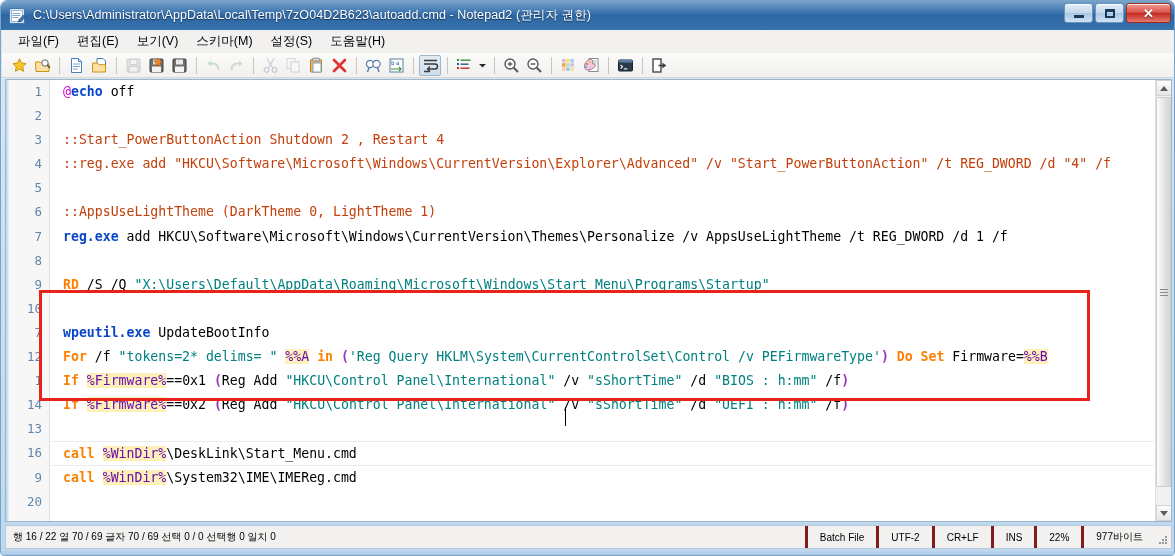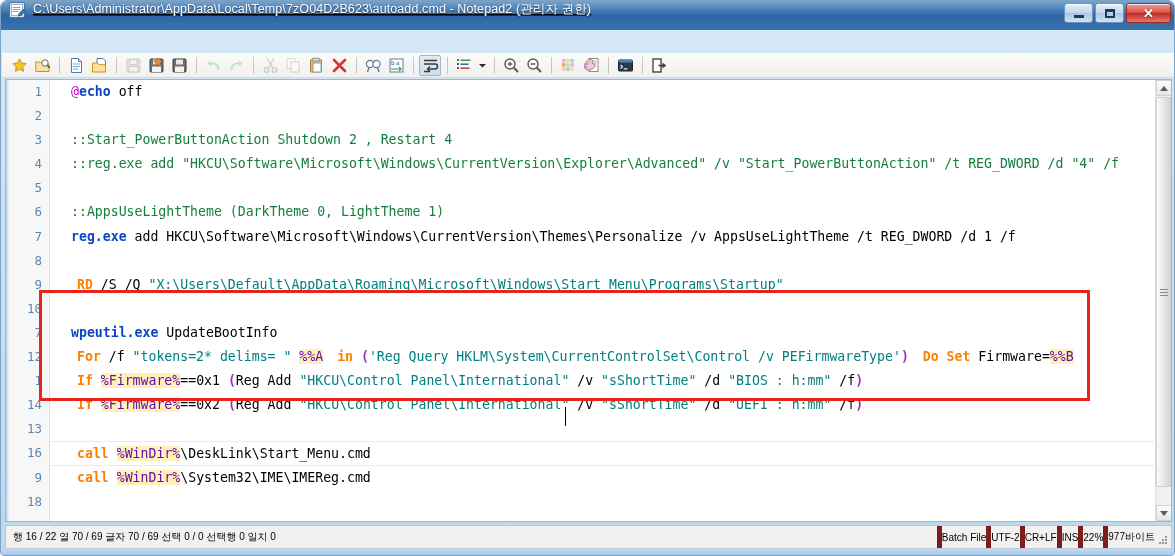--- a/index.html
+++ b/index.html
@@ -19,21 +19,21 @@
     border: 1px solid #7ba3c6;
     border-radius: 7px 7px 4px 4px;
     overflow: hidden;
   }
 
   
   #titlebar {
     position: absolute; left:0; top:0; width:1175px; height:29px;
     background: linear-gradient(180deg,#3e7ab5 0%, #2f6aa8 46%, #2d66a3 50%, #3773ad 100%);
     border-radius: 6px 6px 0 0;
-    display:flex; align-items:flex-start;text-decoration:underline;
+    display:flex; align-items:center;
   }
   #titlebar::after{
     content:""; position:absolute; left:0; right:0; top:0; height:14px;
     background: linear-gradient(180deg,rgba(255,255,255,.30),rgba(255,255,255,0));
     pointer-events:none;
   }
   .app-icon {
     width:18px;height:18px;margin-left:7px;margin-right:7px;
     flex:none; position:relative; z-index:2;
   }
@@ -110,27 +110,27 @@
     font-family:"DejaVu Sans Mono", monospace;
     font-size:12.5px; color:#5f87ad;
   }
   #code {
     position:absolute; left:45px; top:0; right:17px; height:100%;
     font-family:"DejaVu Sans Mono", monospace;
     font-size:13.2px;
     white-space:pre;
     overflow:hidden;
   }
-  #code .row { height:24.1px; line-height:24.1px; padding-left:20px; position:relative; }
+  #code .row { height:24.1px; line-height:24.1px; padding-left:12px; position:relative; }
   #code .row.current { border-top:1px solid #ebebeb; border-bottom:1px solid #ebebeb; height:24.1px;}
 
   
-  .c-kw   { color:#ff8000; font-weight:bold;margin-left:6px; }       
+  .c-kw   { color:#ff8000; font-weight:bold; }       
   .c-kwb  { color:#0a46c8; font-weight:bold; }       
-  .c-cmt  { color:#15803d; }                          
+  .c-cmt  { color:#c2410c; }                          
   .c-txt  { color:#000000; }
   .c-str  { color:#008080; }                          
   .c-var  { color:#6a0dad; background:#fdf0b8; }
   .c-par  { color:#9b30c0; font-weight:bold; }
   .c-at   { color:#cc00cc; }
 
   
   #redbox {
     position:absolute; left:33px; top:210px; width:1051px; height:111px;
     border:3px solid #e8231a; pointer-events:none; z-index:5;
@@ -166,22 +166,22 @@
   #statusbar {
     position:absolute; left:4px; top:524px; width:1167px; height:24px;
     background:#f2f1ef;
     border:1px solid #b7c9da;
     display:flex; align-items:center;
     font-size:10px; color:#000;
   }
   #status-left { padding-left:7px; white-space:nowrap; }
   #status-right { margin-left:auto; display:flex; align-items:center; height:100%; }
   .st-cell {
-    padding:0 0; height:100%; display:flex; align-items:center;
-    border-left:5px solid #7f1d1d; white-space:nowrap;
+    padding:0 12px; height:100%; display:flex; align-items:center;
+    border-left:3px solid #7f1d1d; white-space:nowrap;
   }
   #grip-corner { width:16px;height:100%; display:flex; align-items:flex-end; justify-content:flex-end; padding:0 2px 2px 0;}
   #grip-corner svg { display:block; }
 
   
   #bottom-edge {
     position:absolute; left:0; bottom:0; width:1175px; height:6px;
     background:linear-gradient(180deg,#c2dbf0,#a9c9e6);
   }
 </style>
@@ -205,20 +205,28 @@
       </div>
       <div class="winbtn">
         <div class="glyph-max"></div>
       </div>
       <div class="winbtn close">
         <span class="glyph-close">✕</span>
       </div>
     </div>
   </div>
 
+  <div id="menubar">
+      <div class="menu-item">파일(F)</div>
+      <div class="menu-item">편집(E)</div>
+      <div class="menu-item">보기(V)</div>
+      <div class="menu-item">스키마(M)</div>
+      <div class="menu-item">설정(S)</div>
+      <div class="menu-item">도움말(H)</div>
+    </div>
 
   <div id="toolbar">
       <div class="tb">
         <svg width="17" height="17" viewBox="0 0 17 17" style="opacity:1">
           <path d="M8.5 1.8l2 4.2 4.6.6-3.4 3.2.9 4.5-4.1-2.2-4.1 2.2.9-4.5L1.9 6.6l4.6-.6z" fill="#f8c52c" stroke="#c8960d"></path>
         </svg>
       </div>
       <div class="tb">
         <svg width="17" height="17" viewBox="0 0 17 17" style="opacity:1">
           <path d="M1.5 5h5l1.5 2h7v7.5h-13z" fill="#fbe2a4" stroke="#c8960d"></path>
@@ -414,21 +422,21 @@
         <div class="ln">8</div>
         <div class="ln">9</div>
         <div class="ln">10</div>
         <div class="ln">7</div>
         <div class="ln">12</div>
         <div class="ln">1</div>
         <div class="ln">14</div>
         <div class="ln">13</div>
         <div class="ln">16</div>
         <div class="ln">9</div>
-        <div class="ln">18</div>
+        <div class="ln">20</div>
         <div class="ln">19</div>
       </div>
     <div id="code"><div class="row"><span class="c-at">@</span><span class="c-kwb">echo</span><span class="c-txt"> off</span></div><div class="row"></div><div class="row"><span class="c-cmt">::Start_PowerButtonAction Shutdown 2 , Restart 4</span></div><div class="row"><span class="c-cmt">::reg.exe add "HKCU\Software\Microsoft\Windows\CurrentVersion\Explorer\Advanced" /v "Start_PowerButtonAction" /t REG_DWORD /d "4" /f</span></div><div class="row"></div><div class="row"><span class="c-cmt">::AppsUseLightTheme (DarkTheme 0, LightTheme 1)</span></div><div class="row"><span class="c-kwb">reg.exe</span><span class="c-txt"> add HKCU\Software\Microsoft\Windows\CurrentVersion\Themes\Personalize /v AppsUseLightTheme /t REG_DWORD /d 1 /f</span></div><div class="row"></div><div class="row"><span class="c-kw">RD</span><span class="c-txt"> /S /Q </span><span class="c-str">"X:\Users\Default\AppData\Roaming\Microsoft\Windows\Start Menu\Programs\Startup"</span></div><div class="row"></div><div class="row"><span class="c-kwb">wpeutil.exe</span><span class="c-txt"> UpdateBootInfo</span></div><div class="row"><span class="c-kw">For</span><span class="c-txt"> /f </span><span class="c-str">"tokens=2* delims= "</span><span class="c-txt"> </span><span class="c-var">%%A</span><span class="c-txt"> </span><span class="c-kw">in</span><span class="c-txt"> </span><span class="c-par">(</span><span class="c-str">'Reg Query HKLM\System\CurrentControlSet\Control /v PEFirmwareType'</span><span class="c-par">)</span><span class="c-txt"> </span><span class="c-kw">Do Set</span><span class="c-txt"> Firmware=</span><span class="c-var">%%B</span></div><div class="row"><span class="c-kw">If</span><span class="c-txt"> </span><span class="c-var">%Firmware%</span><span class="c-txt">==0x1 </span><span class="c-par">(</span><span class="c-txt">Reg Add </span><span class="c-str">"HKCU\Control Panel\International"</span><span class="c-txt"> /v </span><span class="c-str">"sShortTime"</span><span class="c-txt"> /d </span><span class="c-str">"BIOS : h:mm"</span><span class="c-txt"> /f</span><span class="c-par">)</span></div><div class="row"><span class="c-kw">If</span><span class="c-txt"> </span><span class="c-var">%Firmware%</span><span class="c-txt">==0x2 </span><span class="c-par">(</span><span class="c-txt">Reg Add </span><span class="c-str">"HKCU\Control Panel\International"</span><span class="c-txt"> /v </span><span class="c-str">"sShortTime"</span><span class="c-txt"> /d </span><span class="c-str">"UEFI : h:mm"</span><span class="c-txt"> /f</span><span class="c-par">)</span></div><div class="row"></div><div class="row current"><span class="c-kw">call</span><span class="c-txt"> </span><span class="c-var">%WinDir%</span><span class="c-txt">\DeskLink\Start_Menu.cmd</span></div><div class="row"><span class="c-kw">call</span><span class="c-txt"> </span><span class="c-var">%WinDir%</span><span class="c-txt">\System32\IME\IMEReg.cmd</span></div><div class="row"></div><div class="row"></div></div>
     <div id="redbox"></div>
     <div id="caret"></div>
 
     <div id="vscroll">
       <div class="sbtn">
         <div class="sarrow-up"></div>
       </div>

